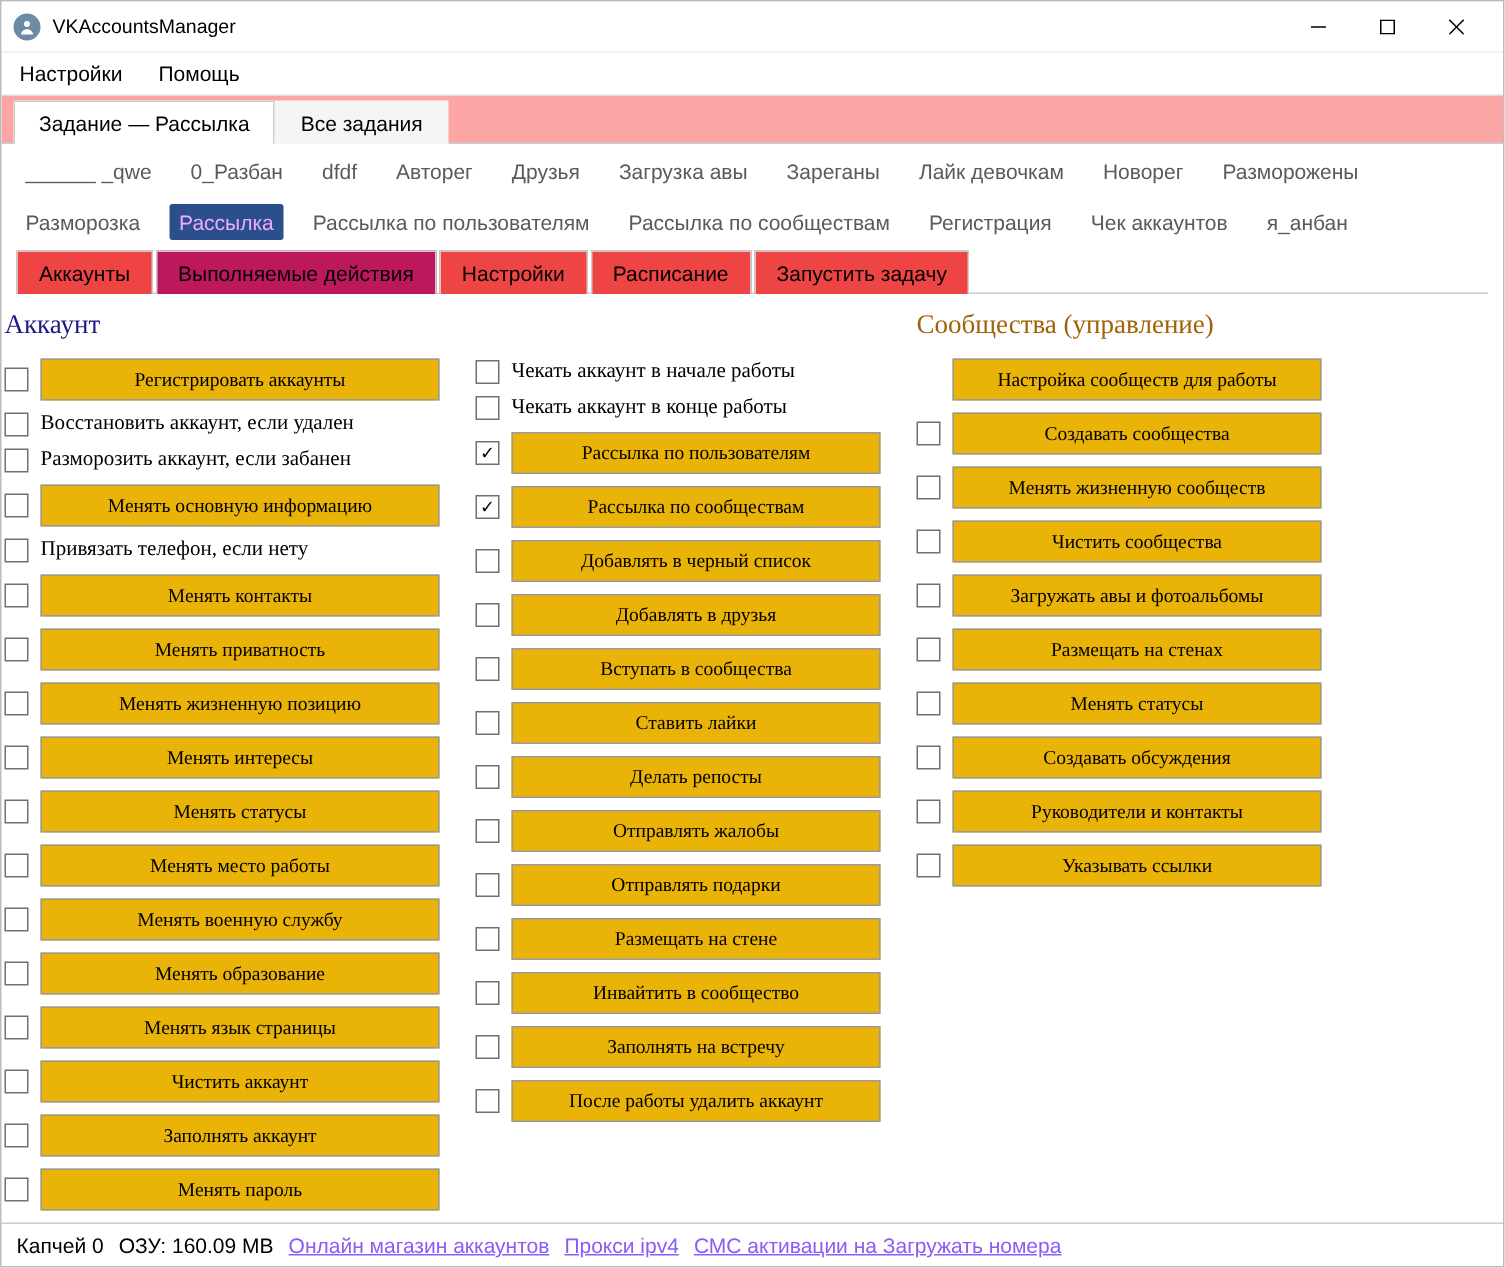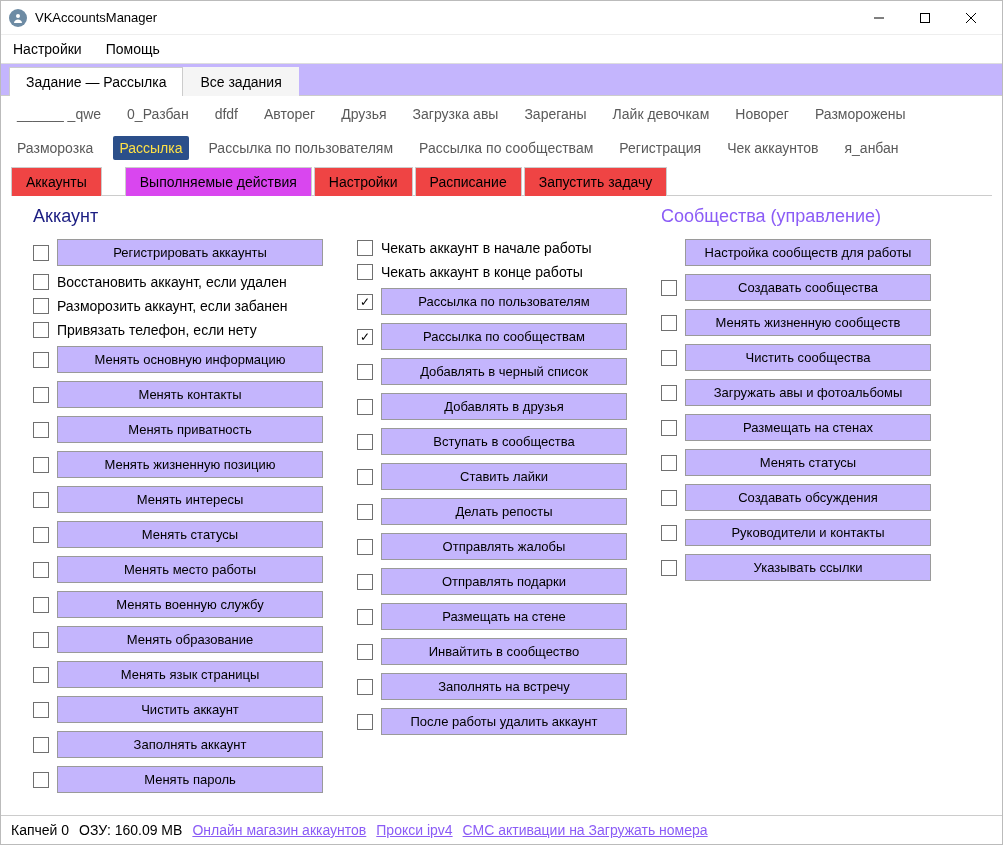--- a/index.html
+++ b/index.html
@@ -49,21 +49,21 @@
   padding: 4px 8px 4px 8px;
   font-size: 14px;
   gap: 16px;
   border-bottom: 1px solid #ddd;
 }
 .menubar .menu-item { padding: 2px 4px; }
 .top-tabs {
   display: flex;
   border-bottom: 1px solid #ccc;
   padding-left: 8px;
-  background: #c4b5fd;
+  background: #fca5a5;
   height: 32px;
   align-items: flex-end;
 }
 .top-tab {
   padding: 6px 16px;
   font-size: 14px;
   background: #f5f5f5;
   border: 1px solid transparent;
   border-bottom: none;
   position: relative;
@@ -79,59 +79,59 @@
   flex-wrap: wrap;
   gap: 10px 14px;
   font-size: 14px;
   color: #5a5a5a;
 }
 .task-tab {
   padding: 4px 6px;
 }
 .task-tab.active {
   background: #2b4f8a;
-  color: #fde047;
+  color: #f0abfc;
   border-radius: 2px;
 }
 .sub-tabs {
   display: flex;
   border-bottom: 1px solid #ccc;
   margin: 6px 10px 0 10px;
 }
 .sub-tab {
   padding: 6px 14px;
   font-size: 14px;
   background: #ef4444;
   border: 1px solid #ccc;
   border-bottom: none;
   margin-right: 2px;
   position: relative;
   top: 1px;
 }
 .sub-tab.active {
-  background: #d946ef;
-  margin-left: 21px;
+  background: #be185d;
 }
 .content {
   flex: 1;
-  padding: 10px 32px;
-  display: flex;
-  gap: 34px;
+  padding: 10px 2px;
+  display: flex;
+  gap: 24px;
   overflow: auto;
+  font-family: Liberation Serif, serif;
 }
 .col { display: flex; flex-direction: column; gap: 8px; }
 .col1 { width: 290px; }
 .col2 { width: 270px; }
 .col3 { width: 270px; }
 .section-title {
   font-size: 18px;
   color: #1b1d82;
   margin-bottom: 4px;
 }
-.section-title.black { color: #8b5cf6; }
+.section-title.black { color: #a16207; }
 .row {
   display: flex;
   align-items: center;
   gap: 8px;
 }
 .cb {
   width: 16px; height: 16px;
   border: 1px solid #707070;
   background: #fff;
   display: flex;
@@ -141,21 +141,21 @@
 }
 .cb.checked::after {
   content: "✓";
   font-size: 12px;
   line-height: 1;
   color: #000;
 }
 .btn {
   flex: 1;
   border: 1px solid #9a9a9a;
-  background: #c4b5fd;
+  background: #eab308;
   padding: 5px 4px;
   font-size: 13px;
   text-align: center;
 }
 .plain-label {
   font-size: 14px;
 }
 .statusbar {
   border-top: 1px solid #ccc;
   padding: 6px 10px;
@@ -244,25 +244,25 @@
       <div class="row">
         <div class="cb"></div>
         <div class="plain-label">Восстановить аккаунт, если удален</div>
       </div>
       <div class="row">
         <div class="cb"></div>
         <div class="plain-label">Разморозить аккаунт, если забанен</div>
       </div>
       <div class="row">
         <div class="cb"></div>
+        <div class="btn">Менять основную информацию</div>
+      </div>
+      <div class="row">
+        <div class="cb"></div>
         <div class="plain-label">Привязать телефон, если нету</div>
-      </div>
-      <div class="row">
-        <div class="cb"></div>
-        <div class="btn">Менять основную информацию</div>
       </div>
       <div class="row">
         <div class="cb"></div>
         <div class="btn">Менять контакты</div>
       </div>
       <div class="row">
         <div class="cb"></div>
         <div class="btn">Менять приватность</div>
       </div>
       <div class="row">

